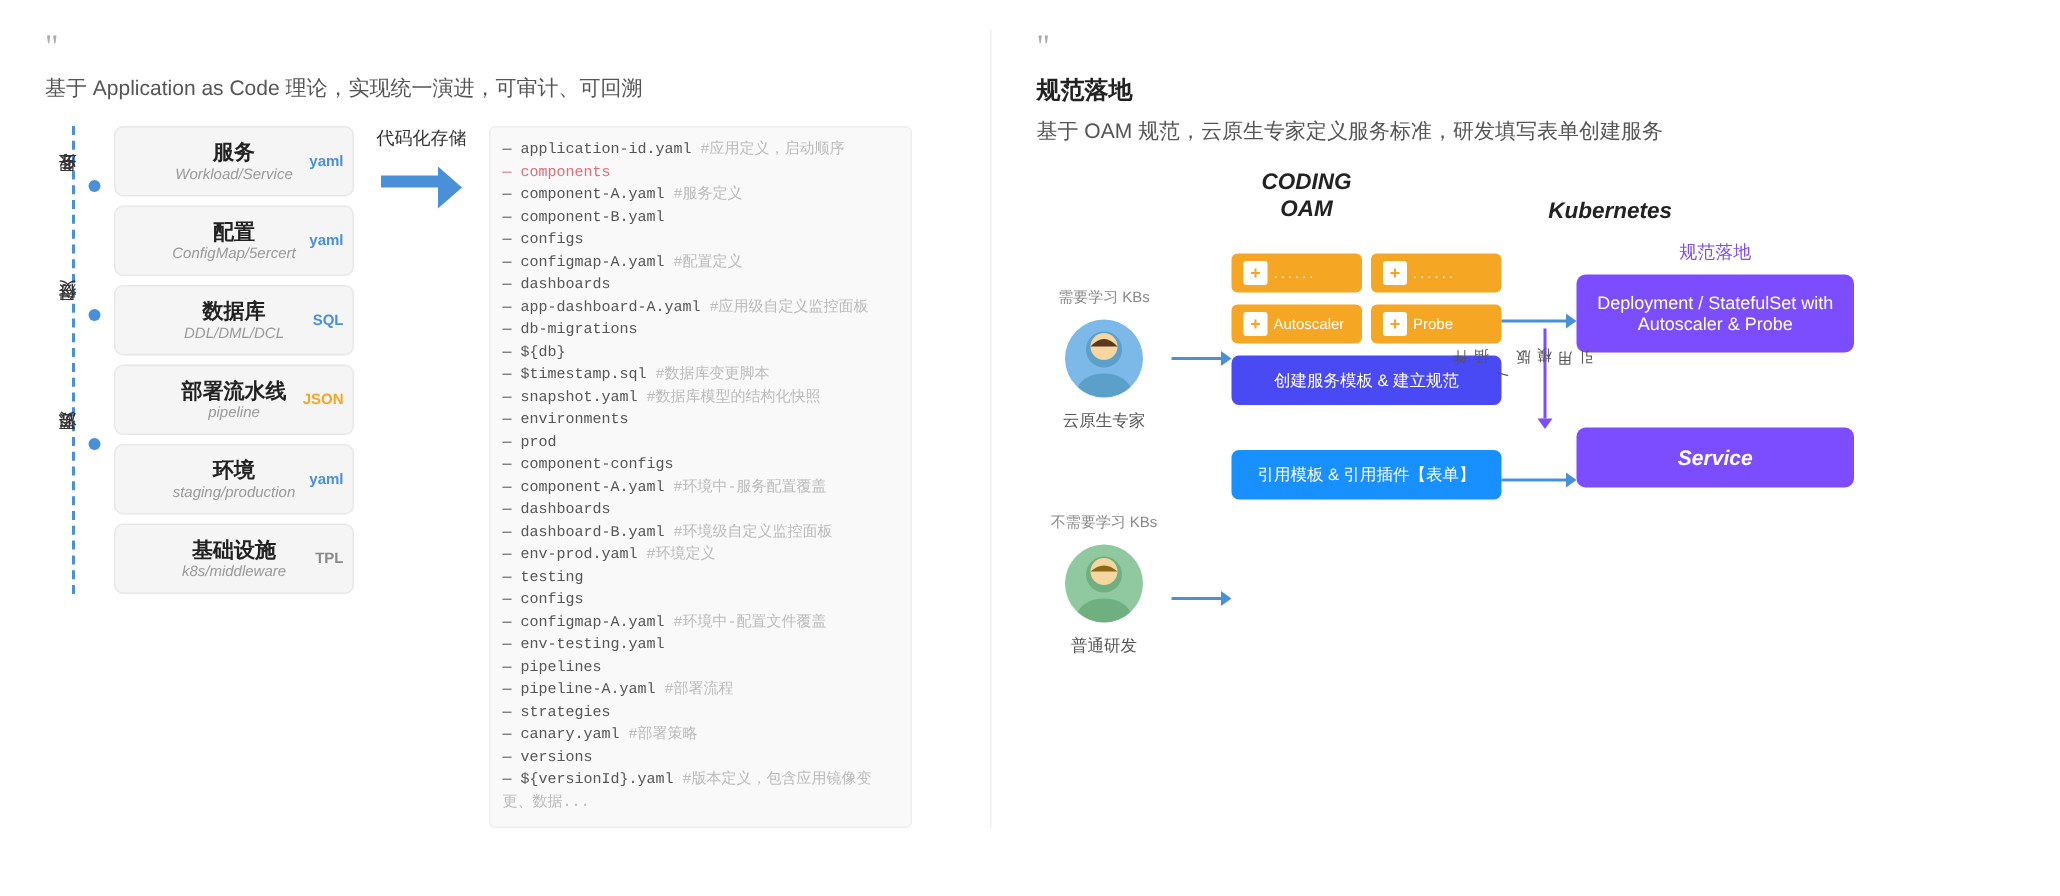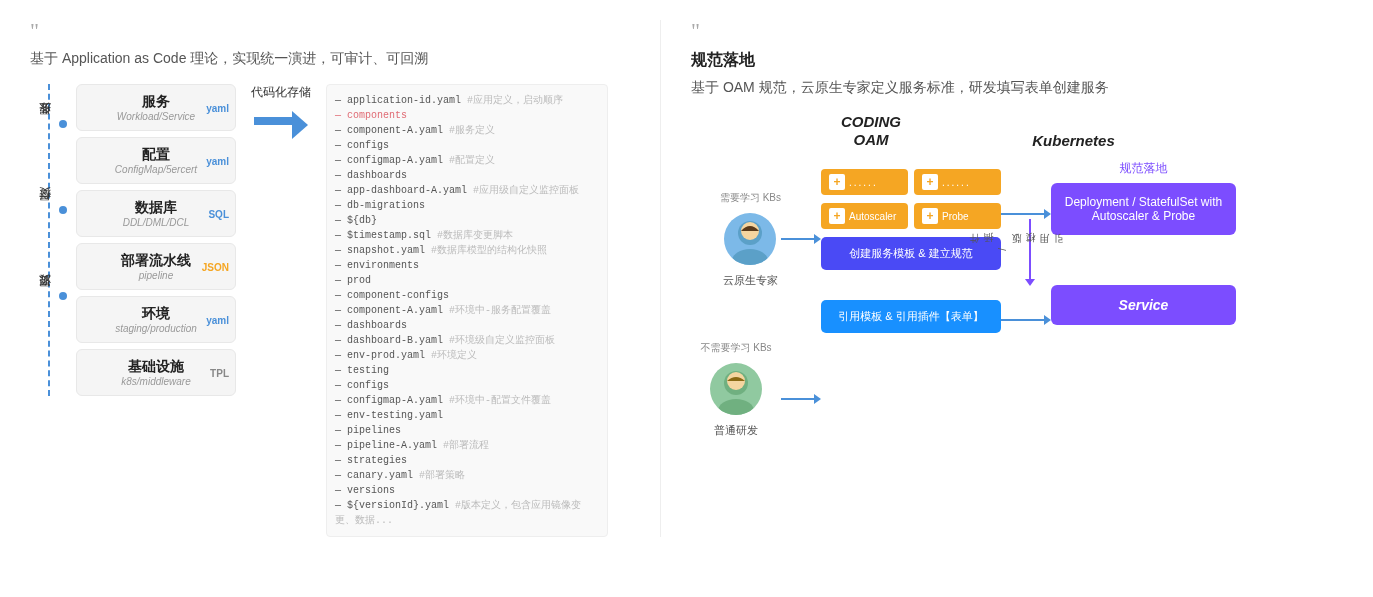--- a/index.html
+++ b/index.html
@@ -253,20 +253,21 @@
         <div style="position:relative; width:54px; height:28px;">
           <div style="position:absolute; top:10px; left:0; width:38px; height:8px; background:#4a90d9;"></div>
           <div style="position:absolute; top:4px; right:0; width:0; height:0; border-top:14px solid transparent; border-bottom:14px solid transparent; border-left:16px solid #4a90d9;"></div>
         </div>
       </div>
 
       <div class="code-tree" style="background:#f9f9f9; padding:8px; border-radius:4px; border:1px solid #eee;">
         <div><span style="color:#555;">— application-id.yaml</span><span style="color:#bbb;"> #应用定义，启动顺序</span></div>
         <div><span style="color:#e06c75;">— components</span></div>
         <div><span style="color:#555;">  — component-A.yaml</span><span style="color:#bbb;"> #服务定义</span></div>
+        <div><span style="color:#555;">  — component-B.yaml</span></div>
         <div><span style="color:#555;">— configs</span></div>
         <div><span style="color:#555;">  — configmap-A.yaml</span><span style="color:#bbb;"> #配置定义</span></div>
         <div><span style="color:#555;">— dashboards</span></div>
         <div><span style="color:#555;">  — app-dashboard-A.yaml</span><span style="color:#bbb;"> #应用级自定义监控面板</span></div>
         <div><span style="color:#555;">— db-migrations</span></div>
         <div><span style="color:#555;">  — ${db}</span></div>
         <div><span style="color:#555;">    — $timestamp.sql</span><span style="color:#bbb;"> #数据库变更脚本</span></div>
         <div><span style="color:#555;">    — snapshot.yaml</span><span style="color:#bbb;"> #数据库模型的结构化快照</span></div>
         <div><span style="color:#555;">— environments</span></div>
         <div><span style="color:#555;">  — prod</span></div>
@@ -301,21 +302,21 @@
       <div style="width:20px;"></div>
       <div style="width:185px; text-align:center;">
         <div class="k8s-header">Kubernetes</div>
       </div>
     </div>
 
     <div style="display:flex; margin-top:10px; align-items:flex-start;">
 
       <div style="width:90px; display:flex; flex-direction:column; gap:0;">
 
-        <div style="height:160px; display:flex; align-items:center; justify-content:flex-end;">
+        <div style="height:160px; display:flex; align-items:center; justify-content:center;">
           <div class="role-figure">
             <div class="role-sublabel" style="font-size:10px; color:#888; margin-bottom:4px;">需要学习 KBs</div>
 
             <div style="width:52px; height:52px; border-radius:50%; overflow:hidden; background:#7cb9e8; display:flex; align-items:center; justify-content:center;">
               <svg width="52" height="52" viewBox="0 0 52 52">
                 <circle cx="26" cy="20" r="12" fill="#5ba0c8"></circle>
                 <ellipse cx="26" cy="48" rx="18" ry="12" fill="#5ba0c8"></ellipse>
                 <circle cx="26" cy="18" r="9" fill="#f5d5a0"></circle>
                 <path d="M17 18 Q26 8 35 18" fill="#5a3a1a"></path>
               </svg>

